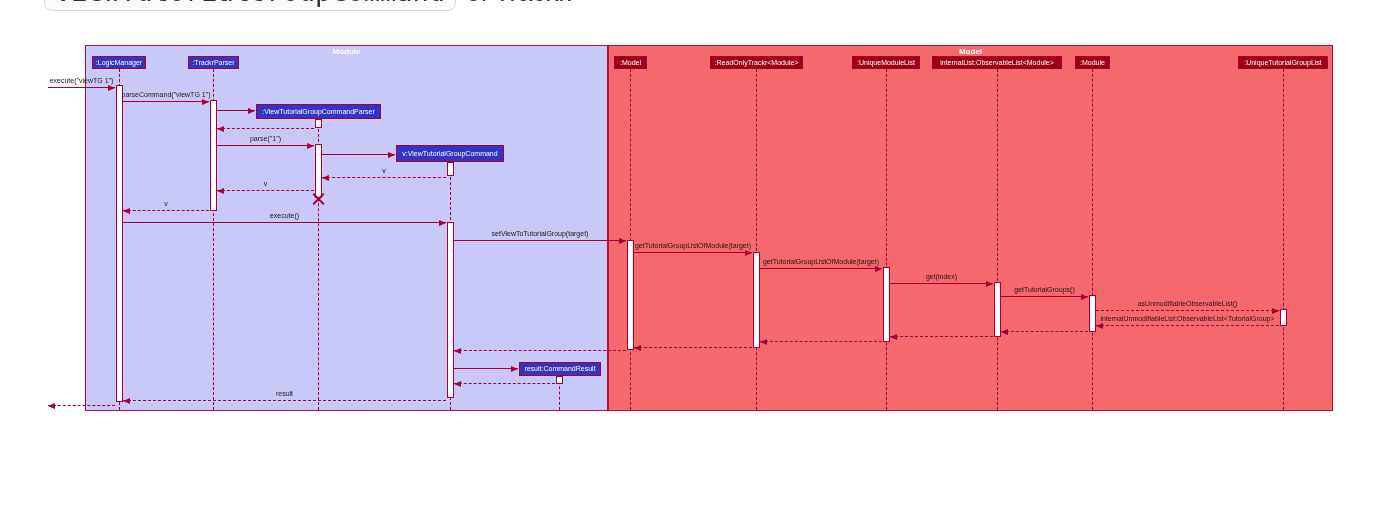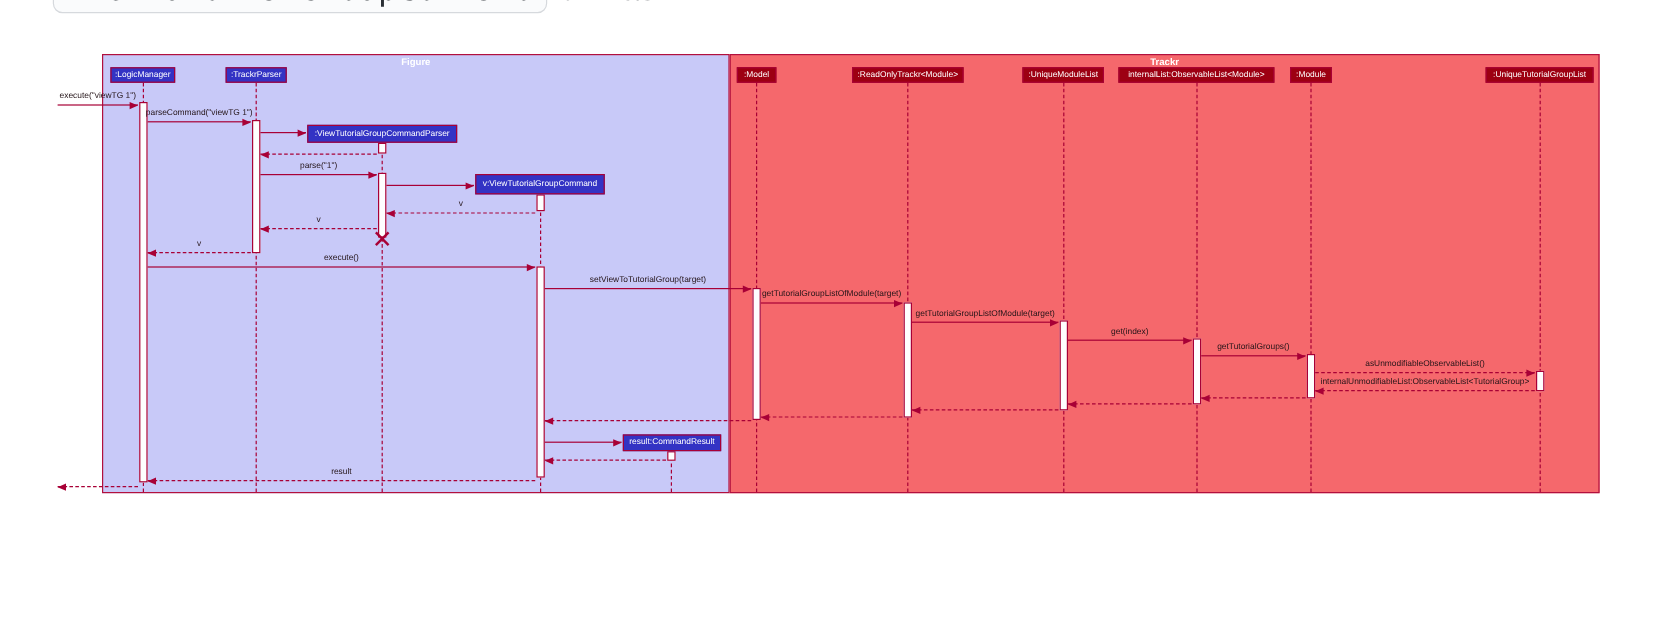--- a/index.html
+++ b/index.html
@@ -43,23 +43,23 @@
 
   <div id="heading-clip">
     <div id="heading-row">
       <span id="heading-code">ViewTutorialGroupCommand</span>
       <span id="heading-rest">of Trackr.</span>
     </div>
   </div>
 
   <div id="diagram">
       <div class="frame" style="left: 85px; top: 45px; width: 523px; height: 366px; background: rgb(200, 201, 248);"></div>
-      <div class="frame-title" style="left: 346.5px; top: 47px;">Figure</div>
+      <div class="frame-title" style="left: 346.5px; top: 47px;">Module</div>
       <div class="frame" style="left: 608px; top: 45px; width: 725px; height: 366px; background: rgb(245, 104, 108);"></div>
-      <div class="frame-title" style="left: 970.5px; top: 47px;">Trackr</div>
+      <div class="frame-title" style="left: 970.5px; top: 47px;">Model</div>
       <div class="lifeline" style="left: 119px; top: 69px; height: 341px;"></div>
       <div class="lifeline" style="left: 213px; top: 69px; height: 341px;"></div>
       <div class="lifeline" style="left: 318px; top: 119px; height: 291px;"></div>
       <div class="lifeline" style="left: 450px; top: 162px; height: 248px;"></div>
       <div class="lifeline" style="left: 559px; top: 376px; height: 34px;"></div>
       <div class="lifeline" style="left: 630px; top: 69px; height: 341px;"></div>
       <div class="lifeline" style="left: 756px; top: 69px; height: 341px;"></div>
       <div class="lifeline" style="left: 886px; top: 69px; height: 341px;"></div>
       <div class="lifeline" style="left: 997px; top: 69px; height: 341px;"></div>
       <div class="lifeline" style="left: 1092px; top: 69px; height: 341px;"></div>

